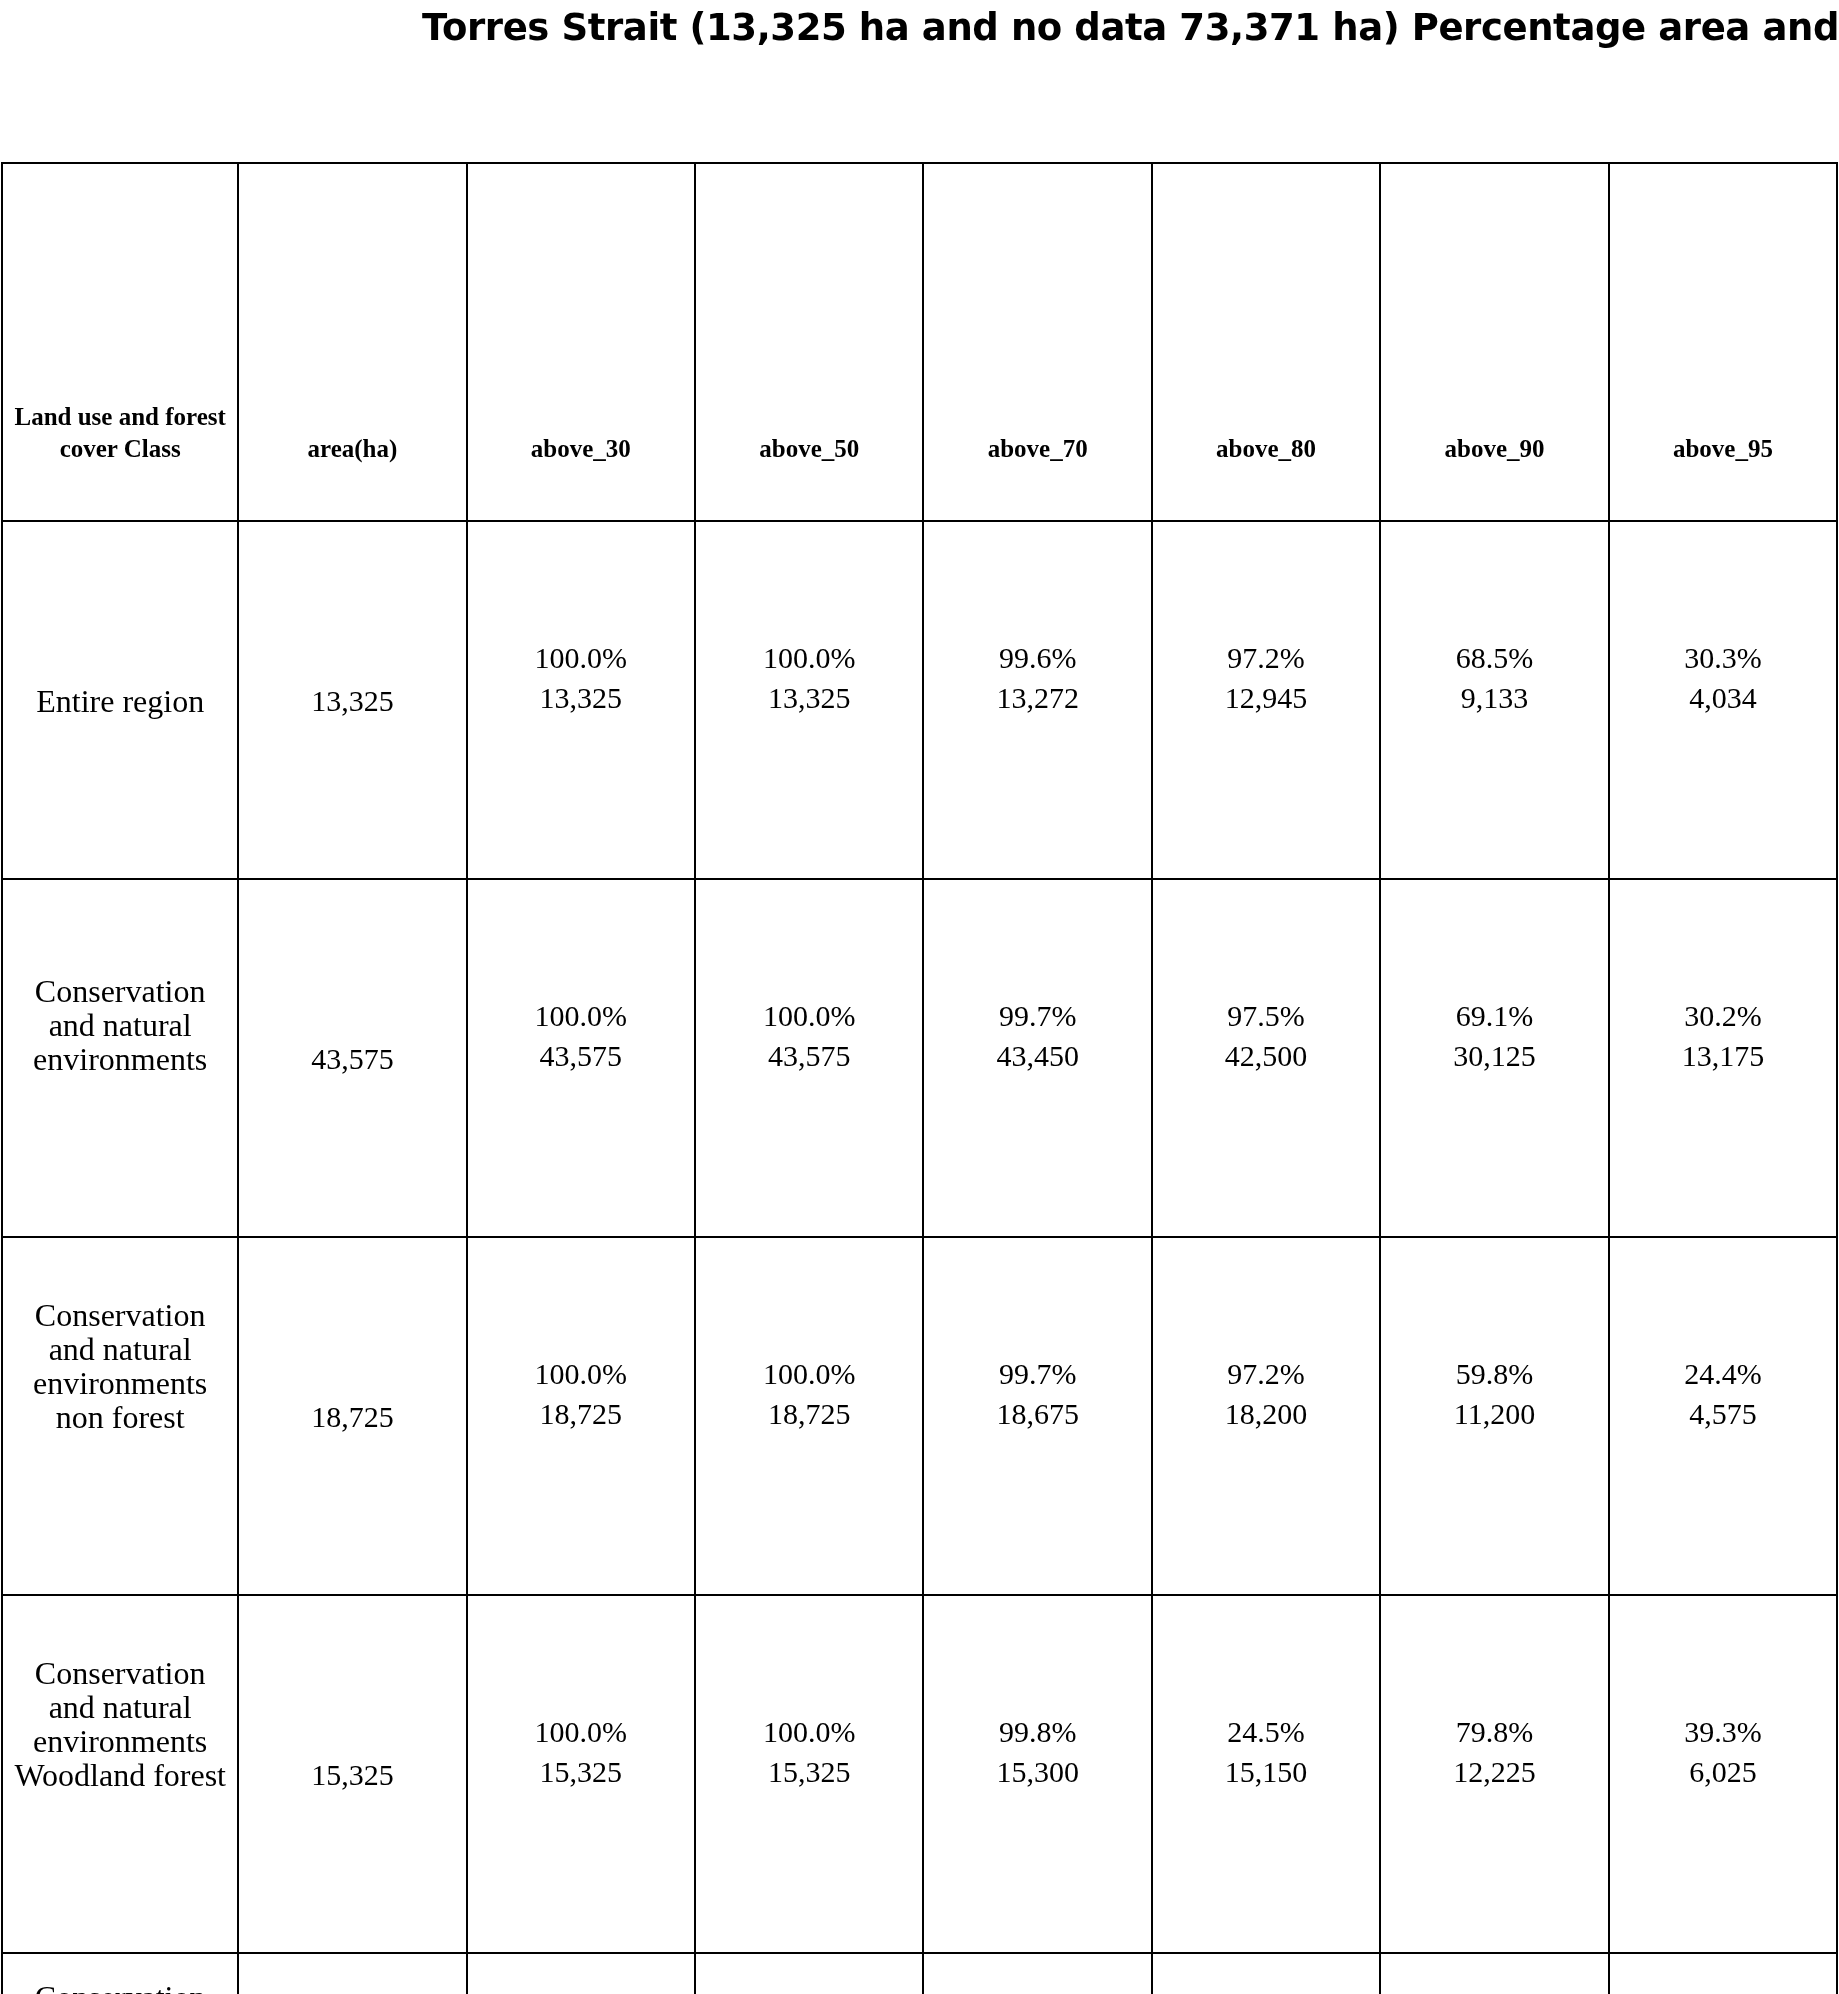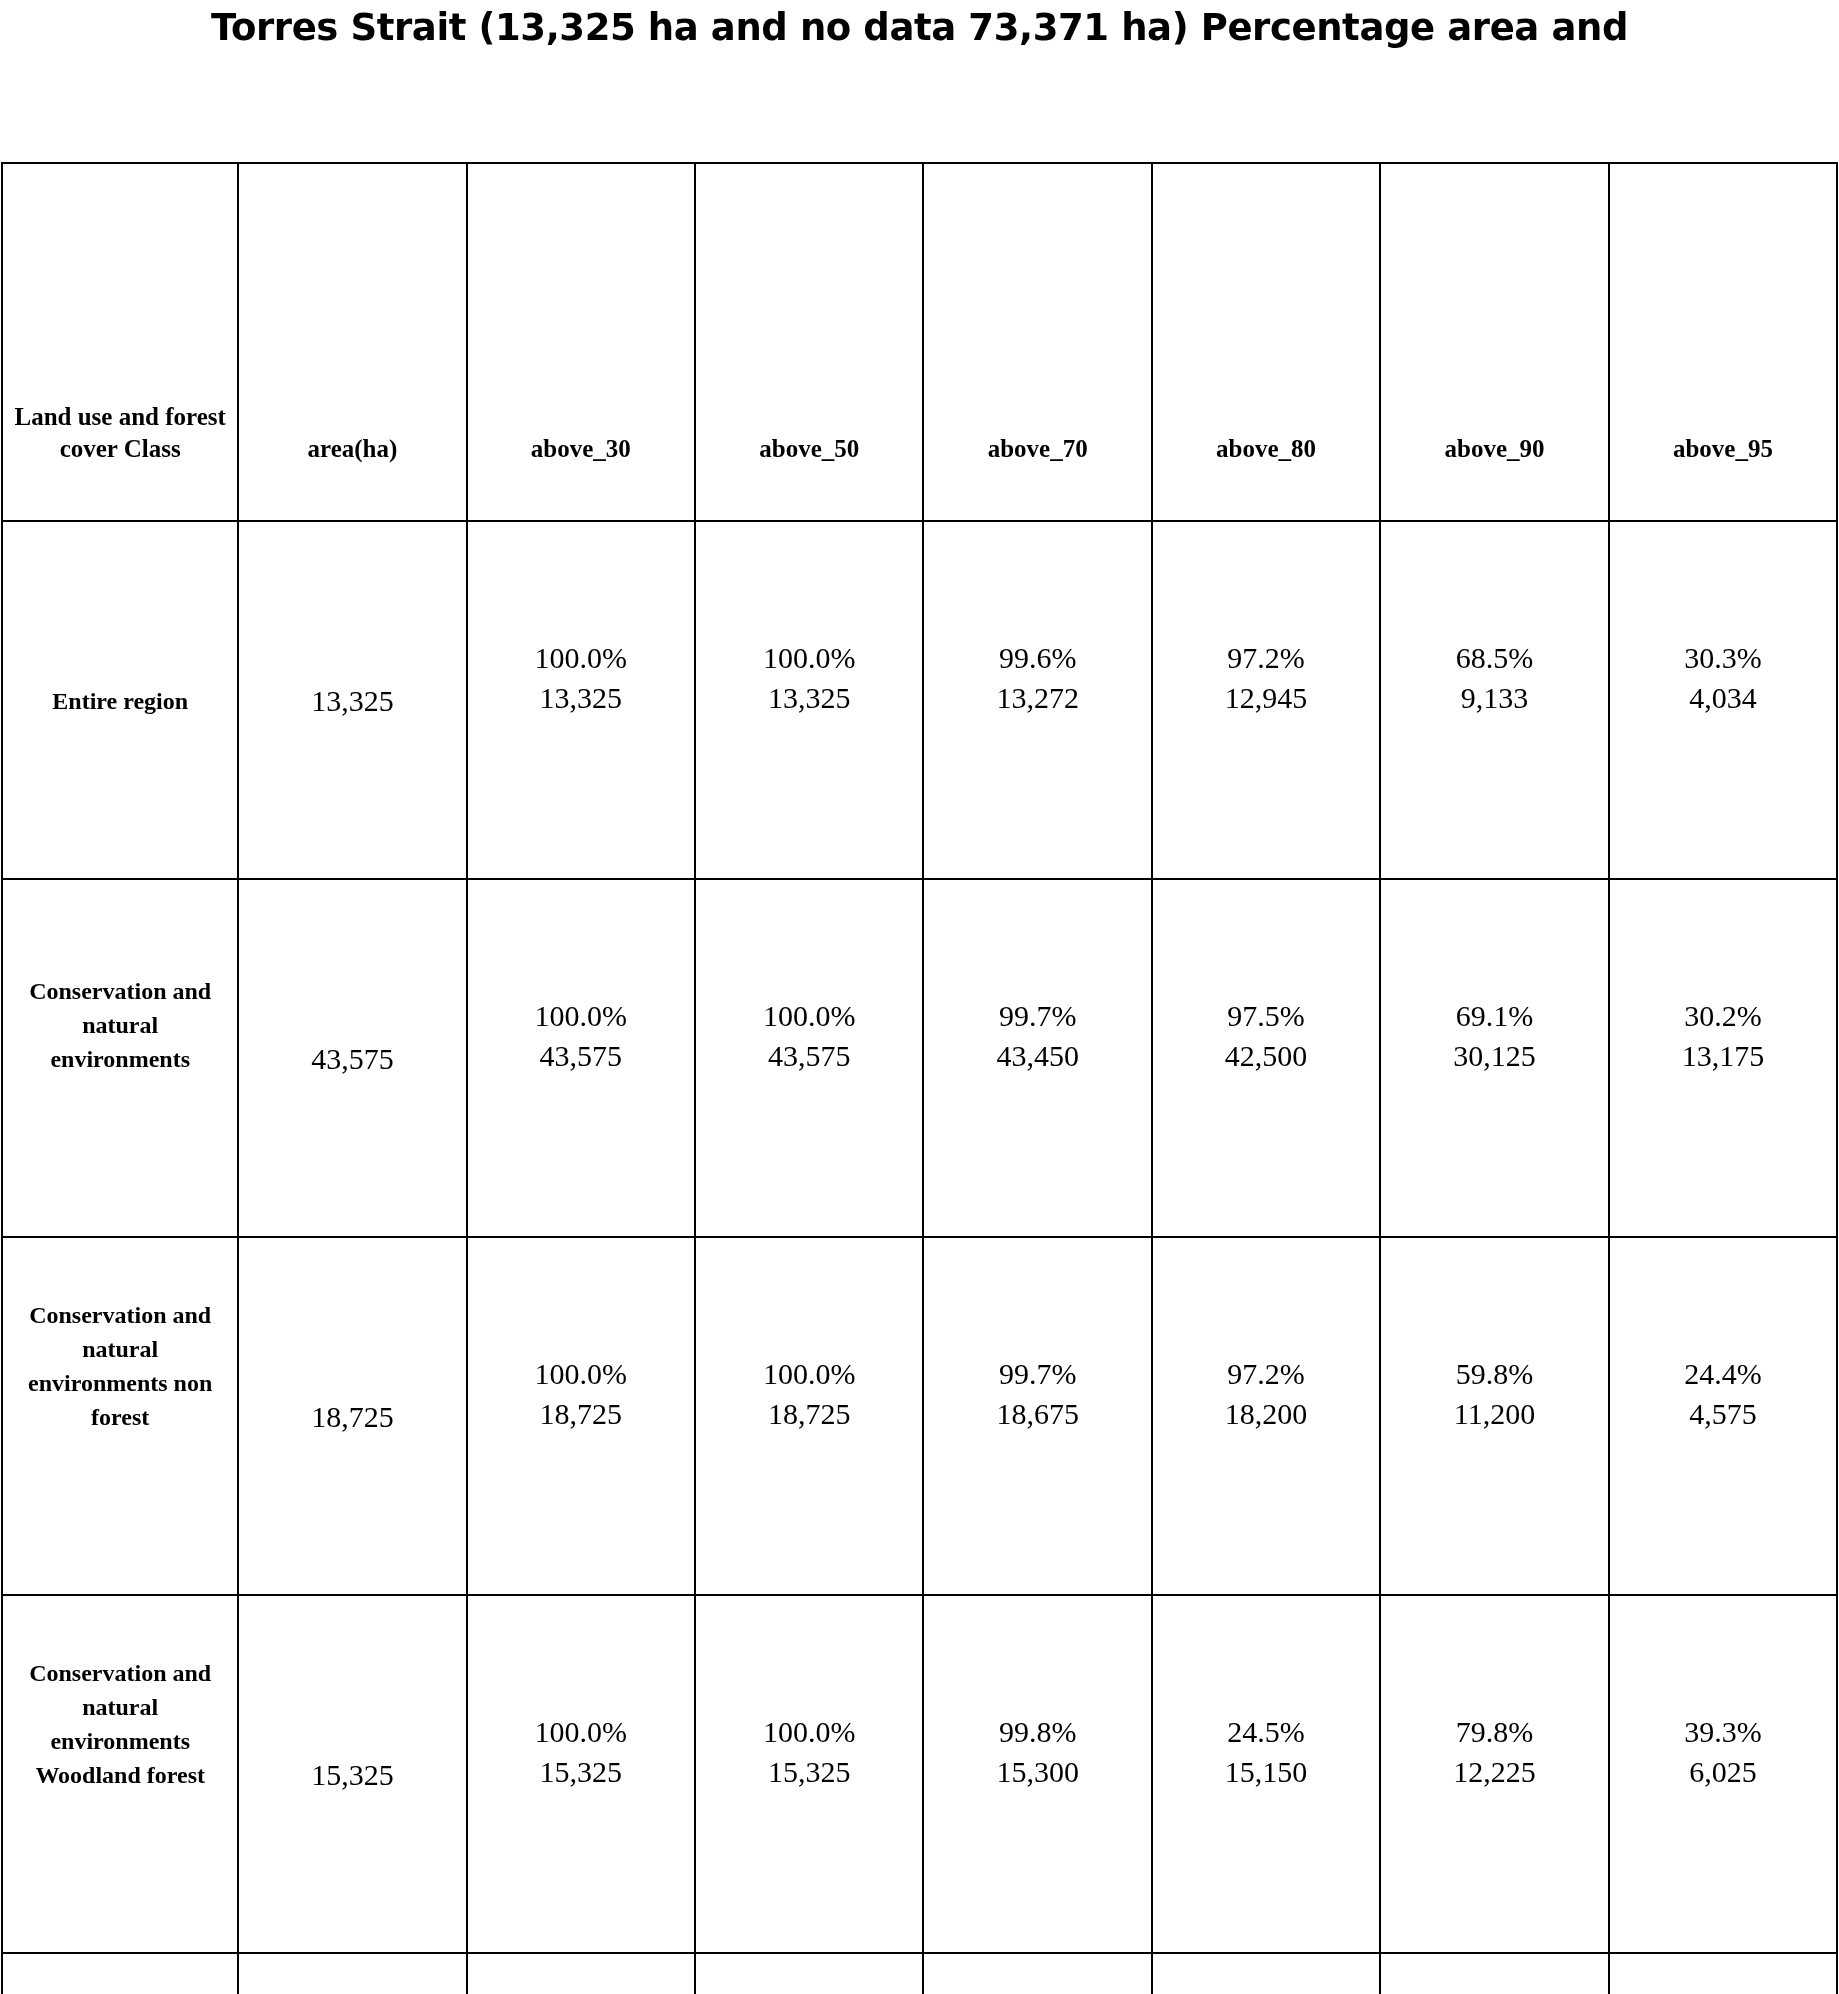--- a/index.html
+++ b/index.html
@@ -3,41 +3,41 @@
 <meta charset="utf-8">
 <style>
   html,body { margin:0; padding:0; }
   body {
     width:1839px; height:2548px; position:relative; background:#ffffff;
     font-family:"Liberation Serif", serif; color:#000;
   }
   
   .page-title {
     position:absolute; top:4.8px; left:0; width:100%;
-    text-align:center; font-family:"DejaVu Sans", sans-serif;
+    text-align:right; font-family:"DejaVu Sans", sans-serif;
     font-weight:bold; font-size:37px; line-height:45px; letter-spacing:-0.4px;
   }
   
   table.main {
     position:absolute; top:162px; left:1.2px; width:1837px;
     border-collapse:collapse; table-layout:fixed;
   }
   table.main col.c0 { width:236px; }
   table.main th, table.main td {
     border:2px solid #000; text-align:center; vertical-align:bottom;
     background:#fff; overflow:hidden;
   }
   table.main thead tr { height:358px;font-family:Liberation Serif, serif; }
   table.main tbody tr { height:358px; }
   th.hdr {
     font-size:25px; font-weight:bold; line-height:32px;
     padding:0 7.2px 55px 7.2px;
   }
   td.cls {
-    font-size:24px; font-weight:bold; line-height:34px;
+    font-size:32px; font-weight:normal; line-height:34px;
     padding:0 8.8px 160px 8.8px;
   }
   td.num { font-size:30px; padding:0 4px 160px 4px; }
   .stack span { display:block; line-height:40px; }
 </style>
 </head>
 <body>
 
 <div class="page-title">
   <div>Torres Strait (13,325 ha and no data 73,371 ha) Percentage area and</div>

